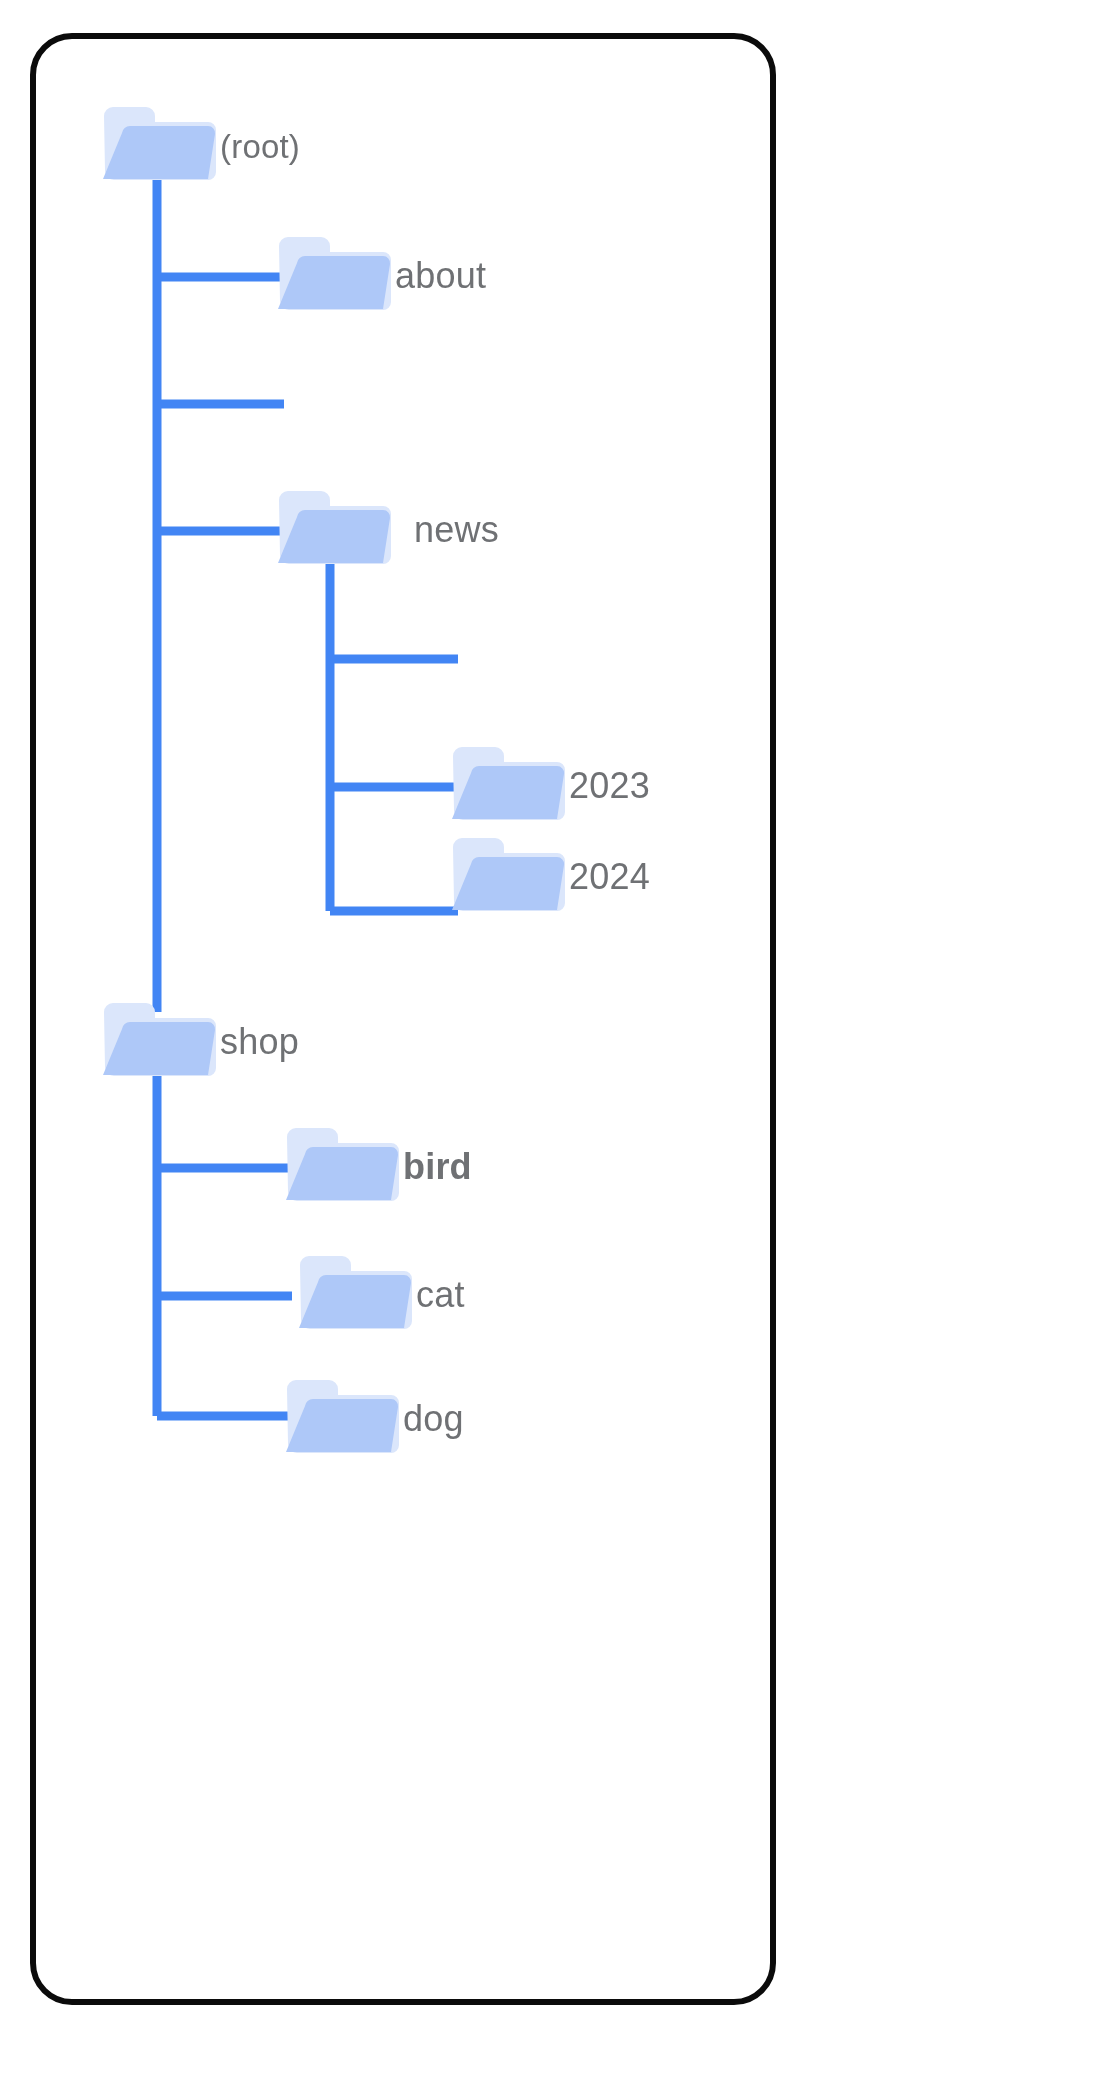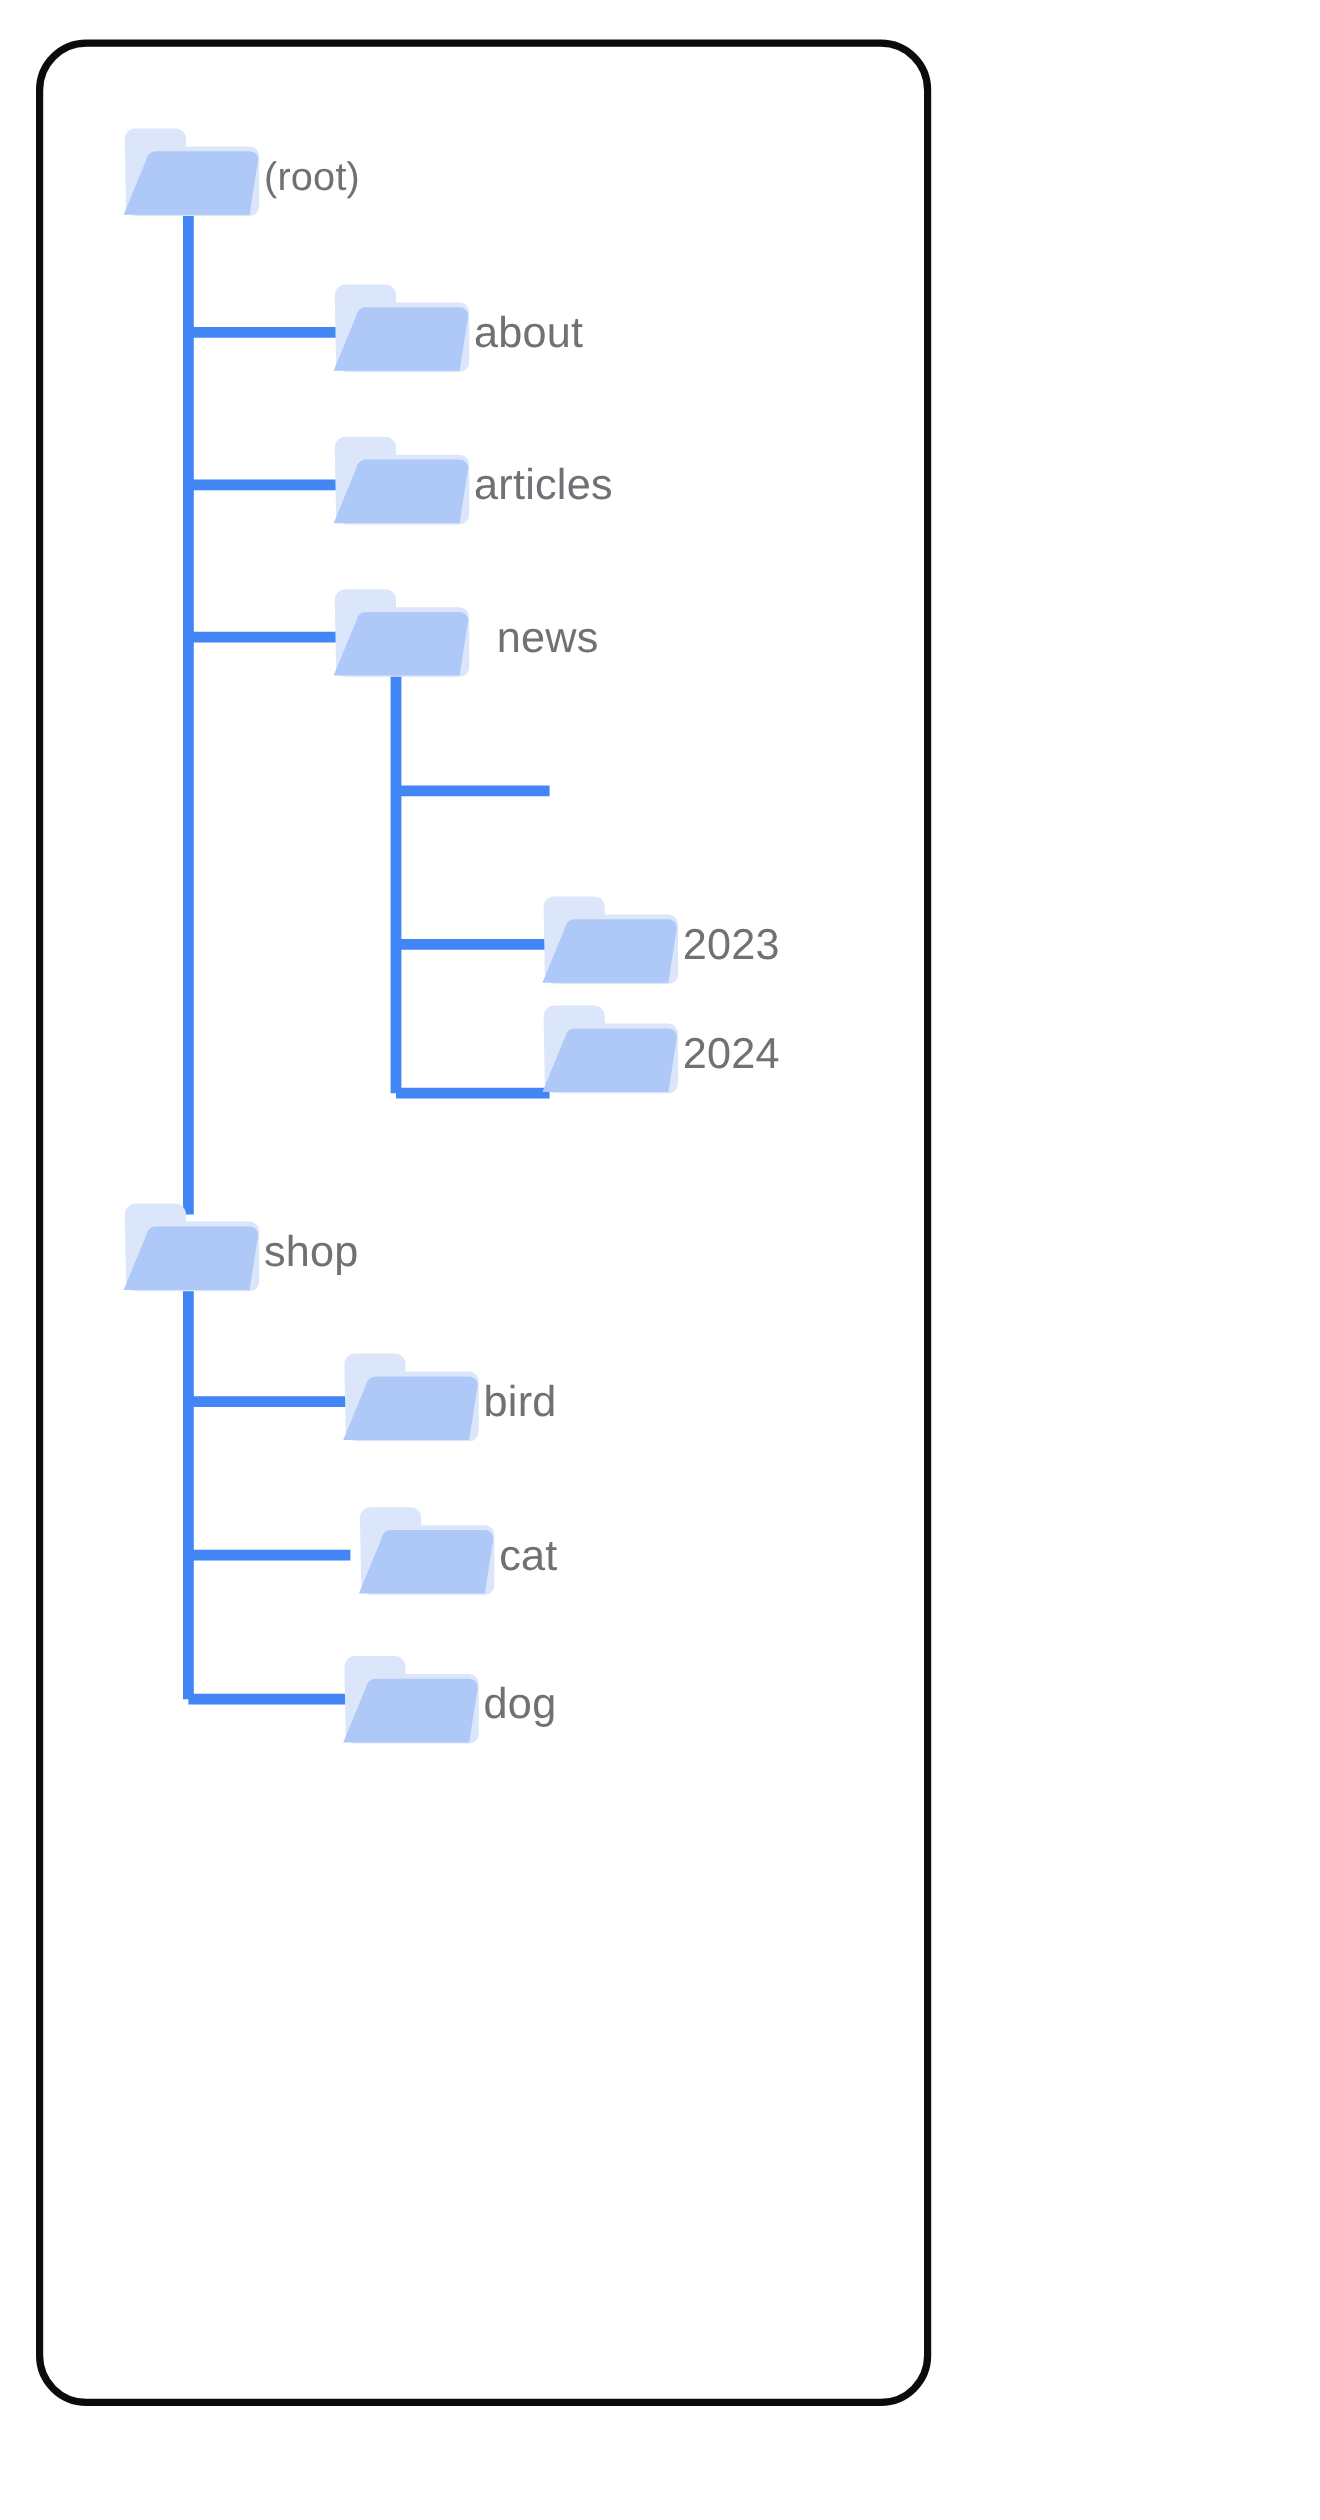--- a/index.html
+++ b/index.html
@@ -113,29 +113,20 @@
   <div class="node" style="left:275px; top:228px;">
     <span class="folder-icon">
       <svg width="120" height="92" viewBox="0 0 120 92" xmlns="http://www.w3.org/2000/svg">
         <path d="M4,18 a9,9 0 0 1 9,-9 h33 a9,9 0 0 1 9,9 v6 h53 a8,8 0 0 1 8,8 v42 a8,8 0 0 1 -8,8 h-94 a9,9 0 0 1 -9,-9 z" fill="#DBE6FB"></path>
         <path d="M22,35 a8,8 0 0 1 8,-7 h78 a7,7 0 0 1 7,8 l-7,45 h-105 z" fill="#AEC8F8"></path>
       </svg>
     </span>
     <span class="node-label">about</span>
   </div>
 
-  <div class="node" style="left:275px; top:355px;">
-    <span class="folder-icon">
-      <svg width="120" height="92" viewBox="0 0 120 92" xmlns="http://www.w3.org/2000/svg">
-        <path d="M4,18 a9,9 0 0 1 9,-9 h33 a9,9 0 0 1 9,9 v6 h53 a8,8 0 0 1 8,8 v42 a8,8 0 0 1 -8,8 h-94 a9,9 0 0 1 -9,-9 z" fill="#DBE6FB"></path>
-        <path d="M22,35 a8,8 0 0 1 8,-7 h78 a7,7 0 0 1 7,8 l-7,45 h-105 z" fill="#AEC8F8"></path>
-      </svg>
-    </span>
-    <span class="node-label">articles</span>
-  </div>
 
   <div class="node" style="left:275px; top:482px;gap:19px;">
     <span class="folder-icon">
       <svg width="120" height="92" viewBox="0 0 120 92" xmlns="http://www.w3.org/2000/svg">
         <path d="M4,18 a9,9 0 0 1 9,-9 h33 a9,9 0 0 1 9,9 v6 h53 a8,8 0 0 1 8,8 v42 a8,8 0 0 1 -8,8 h-94 a9,9 0 0 1 -9,-9 z" fill="#DBE6FB"></path>
         <path d="M22,35 a8,8 0 0 1 8,-7 h78 a7,7 0 0 1 7,8 l-7,45 h-105 z" fill="#AEC8F8"></path>
       </svg>
     </span>
     <span class="node-label">news</span>
   </div>
@@ -164,21 +155,21 @@
   <div class="node" style="left:100px; top:994px;">
     <span class="folder-icon">
       <svg width="120" height="92" viewBox="0 0 120 92" xmlns="http://www.w3.org/2000/svg">
         <path d="M4,18 a9,9 0 0 1 9,-9 h33 a9,9 0 0 1 9,9 v6 h53 a8,8 0 0 1 8,8 v42 a8,8 0 0 1 -8,8 h-94 a9,9 0 0 1 -9,-9 z" fill="#DBE6FB"></path>
         <path d="M22,35 a8,8 0 0 1 8,-7 h78 a7,7 0 0 1 7,8 l-7,45 h-105 z" fill="#AEC8F8"></path>
       </svg>
     </span>
     <span class="node-label">shop</span>
   </div>
 
-  <div class="node" style="left:283px; top:1119px;">
+  <div class="node" style="left:283px; top:1119px;font-weight:bold;">
     <span class="folder-icon">
       <svg width="120" height="92" viewBox="0 0 120 92" xmlns="http://www.w3.org/2000/svg">
         <path d="M4,18 a9,9 0 0 1 9,-9 h33 a9,9 0 0 1 9,9 v6 h53 a8,8 0 0 1 8,8 v42 a8,8 0 0 1 -8,8 h-94 a9,9 0 0 1 -9,-9 z" fill="#DBE6FB"></path>
         <path d="M22,35 a8,8 0 0 1 8,-7 h78 a7,7 0 0 1 7,8 l-7,45 h-105 z" fill="#AEC8F8"></path>
       </svg>
     </span>
     <span class="node-label">bird</span>
   </div>
 
   <div class="node" style="left:296px; top:1247px;">

